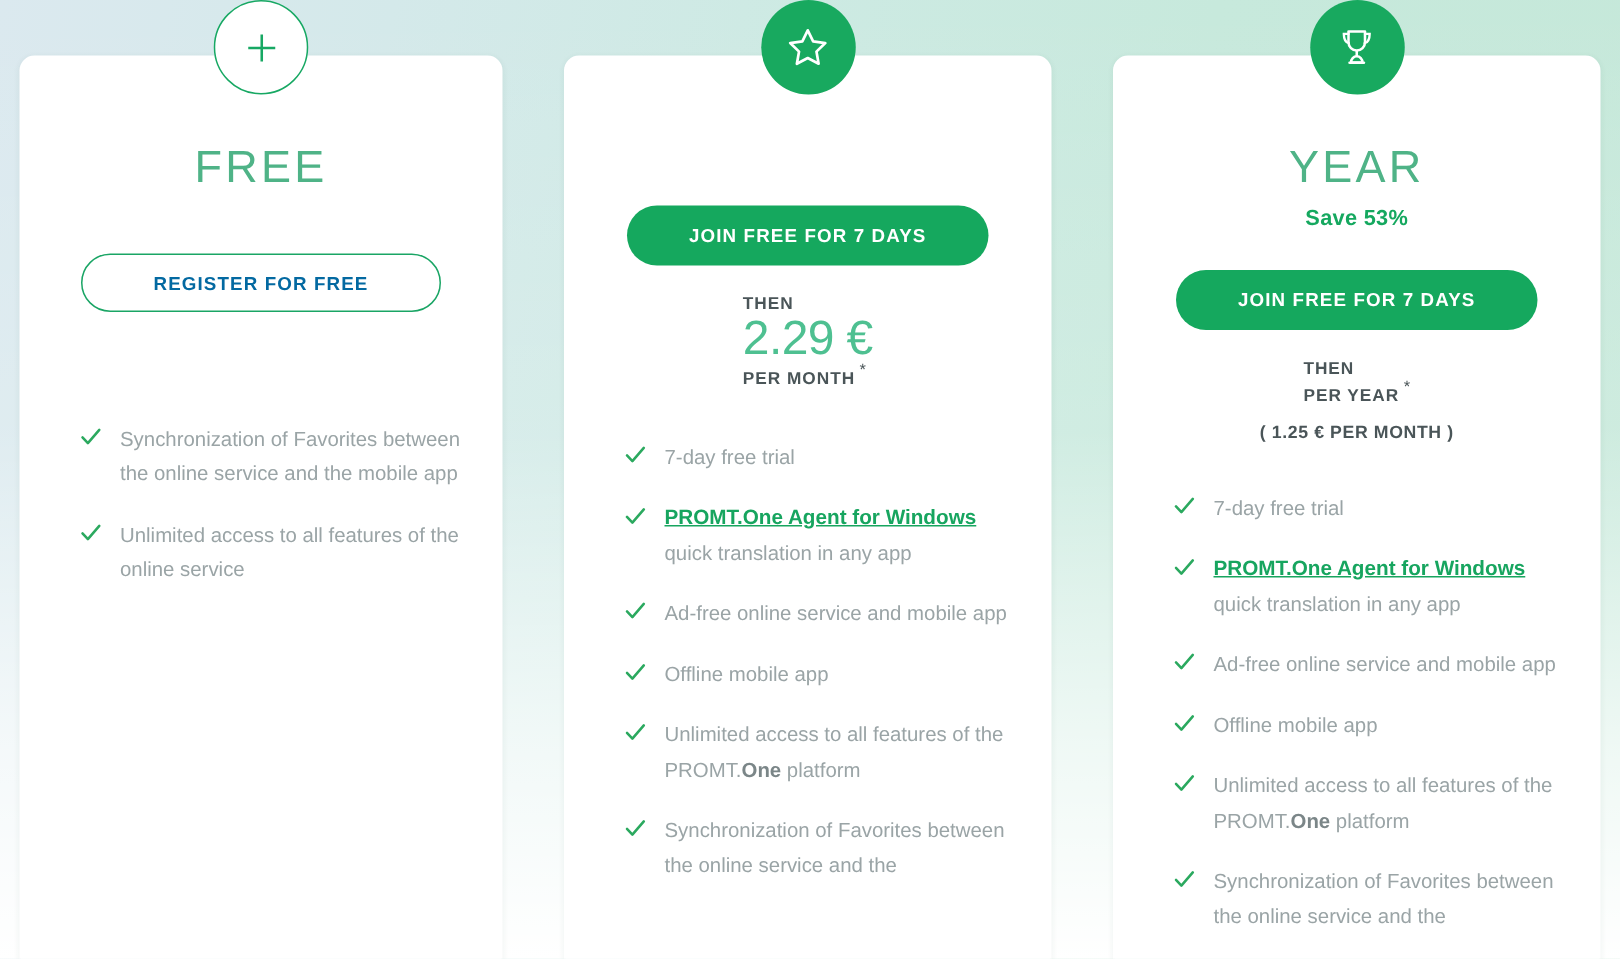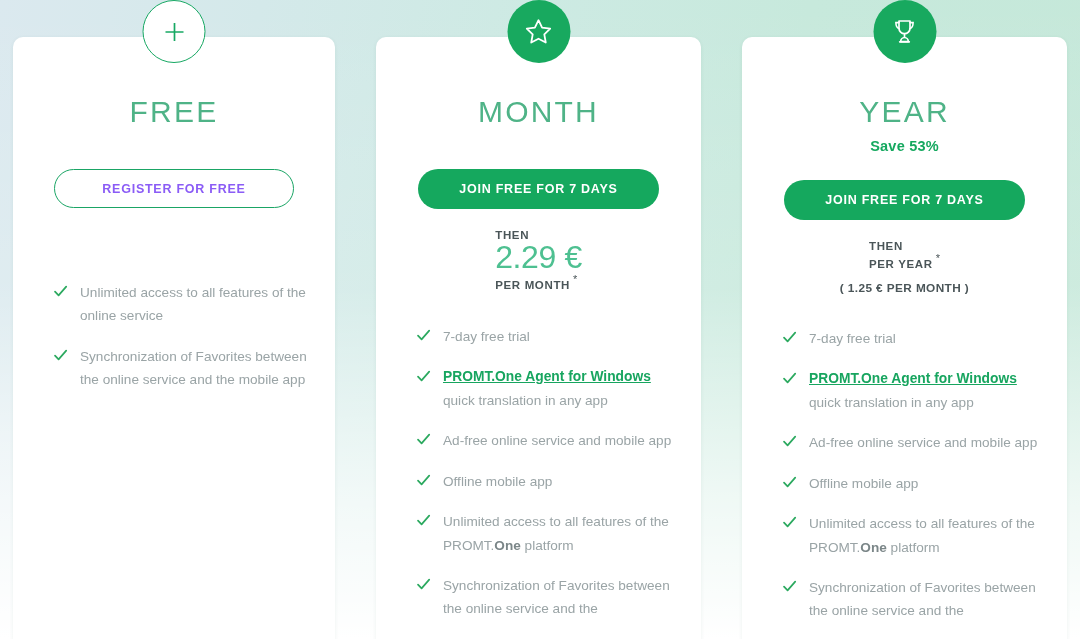--- a/index.html
+++ b/index.html
@@ -113,21 +113,21 @@
     font-weight: bold;
     letter-spacing: 0.75px;
     cursor: pointer;
     text-align: center;
   }
   .cta.outline {
     width: 240px;
     height: 39px;
     background: #ffffff;
     border: 1.2px solid #1aa565;
-    color: #8b5cf6;
+    color: #0369a1;
     margin-top: 42px;
   }
   .cta.solid {
     width: 241px;
     height: 40px;
     background: #15a85e;
     border: none;
     color: #ffffff;
     margin-top: 26px;
   }
@@ -229,37 +229,36 @@
           <line x1="4" y1="13" x2="22" y2="13" stroke="#17a863" stroke-width="1.7"></line>
         </svg>
       </div>
       <div class="plan-title">FREE</div>
       <div class="cta outline">REGISTER FOR FREE</div>
       <div class="features">
         <div class="feature">
           <span class="check"><svg width="15" height="15" viewBox="0 0 15 15">
               <path d="M2 7.6l3.6 3.8L13.2 2.6" fill="none" stroke="#2ba95f" stroke-width="1.7" stroke-linecap="round" stroke-linejoin="round"></path>
             </svg></span>
+          <div class="feature-text"><span>Synchronization of Favorites between the online service and the mobile app</span></div>
+        </div>
+        <div class="feature">
+          <span class="check"><svg width="15" height="15" viewBox="0 0 15 15">
+              <path d="M2 7.6l3.6 3.8L13.2 2.6" fill="none" stroke="#2ba95f" stroke-width="1.7" stroke-linecap="round" stroke-linejoin="round"></path>
+            </svg></span>
           <div class="feature-text"><span>Unlimited access to all features of the online service</span></div>
-        </div>
-        <div class="feature">
-          <span class="check"><svg width="15" height="15" viewBox="0 0 15 15">
-              <path d="M2 7.6l3.6 3.8L13.2 2.6" fill="none" stroke="#2ba95f" stroke-width="1.7" stroke-linecap="round" stroke-linejoin="round"></path>
-            </svg></span>
-          <div class="feature-text"><span>Synchronization of Favorites between the online service and the mobile app</span></div>
         </div>
       </div>
     </div>
     <div class="card month">
       <div class="badge filled">
         <svg width="32" height="32" viewBox="0 0 32 32">
           <path d="M16 4.2l3.6 7.4 8.1 1.1-5.9 5.7 1.45 8.1L16 22.7l-7.25 3.8L10.2 18.4 4.3 12.7l8.1-1.1z" fill="none" stroke="#ffffff" stroke-width="1.8" stroke-linejoin="round"></path>
         </svg>
       </div>
-      <div class="plan-title">MONTH</div>
       <div class="cta solid">JOIN FREE FOR 7 DAYS</div>
       <div class="price-row">
         <span class="price-pre">THEN</span>
         <span class="price-main">2.29 €</span>
         <span><span class="price-post">PER MONTH</span><span class="asterisk">*</span></span>
       </div>
       <div class="features">
         <div class="feature">
           <span class="check"><svg width="15" height="15" viewBox="0 0 15 15">
               <path d="M2 7.6l3.6 3.8L13.2 2.6" fill="none" stroke="#2ba95f" stroke-width="1.7" stroke-linecap="round" stroke-linejoin="round"></path>

